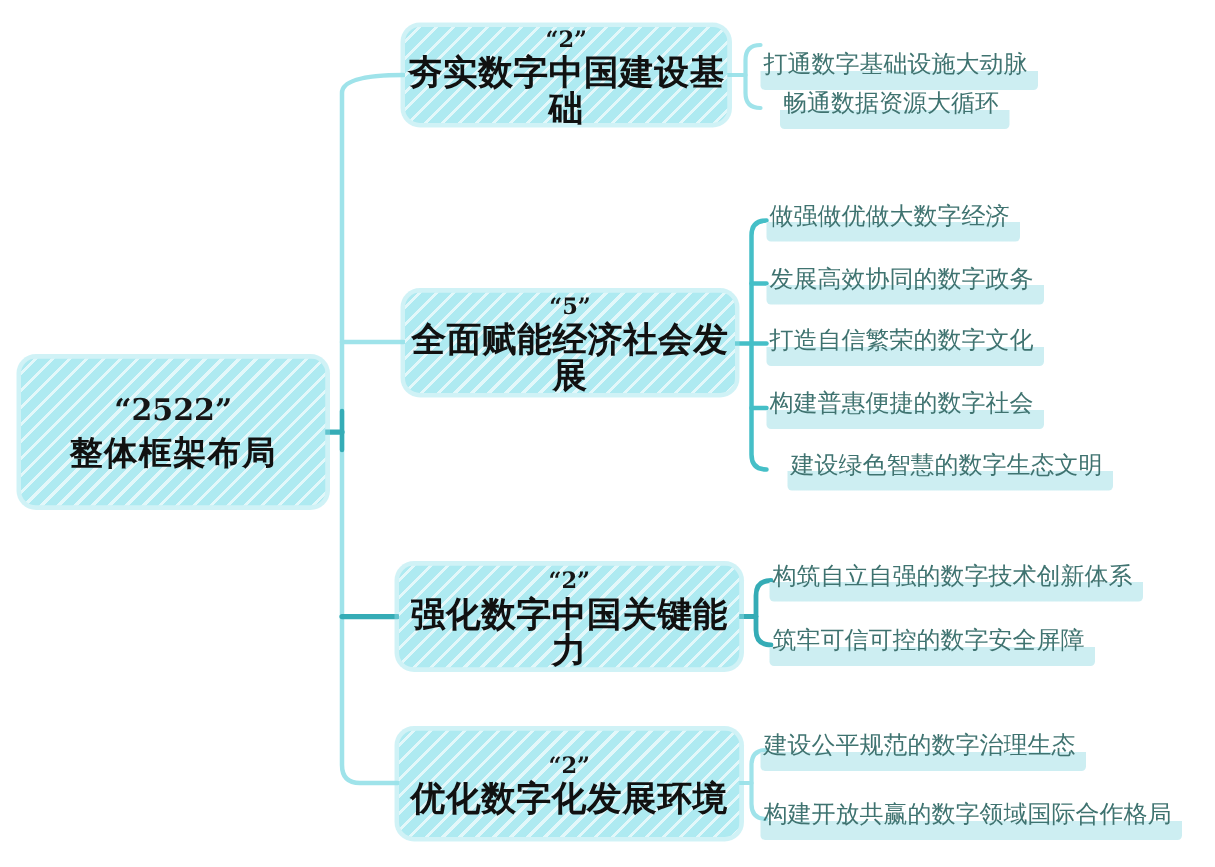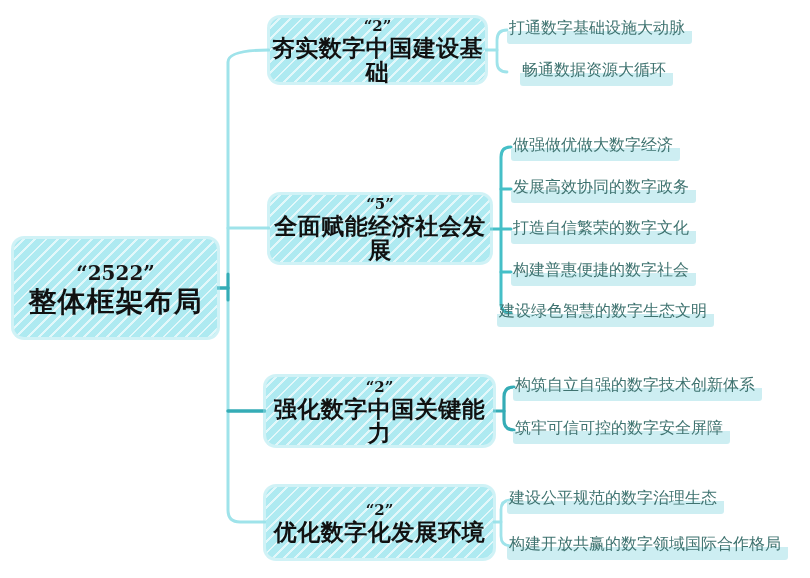--- a/index.html
+++ b/index.html
@@ -25,21 +25,21 @@
     font-family:"DejaVu Serif","Liberation Serif",serif;
     font-weight:bold;color:#161616;
     font-size:15px;line-height:19px;
   }
   .node .title{
     font-weight:bold;color:#111111;
     font-size:23px;line-height:24px;
     letter-spacing:0.5px;
   }
   .node.root .badge{font-size:20px;line-height:27px;}
-  .node.root .title{font-size:28px;line-height:30px;letter-spacing:1px;}
+  .node.root .title{font-size:22px;line-height:30px;letter-spacing:1px;}
   .leaf{
     position:absolute;
     transform:translateY(-50%);
     font-size:16px;line-height:21px;
     color:#3f7370;
     white-space:nowrap;
     padding:1px 7px 6px 2px;
     background:linear-gradient(180deg, rgba(205,238,242,0) 54%, #cdeef2 54%);
     border-radius:3px;
   }
@@ -102,28 +102,28 @@
   <div class="node" style="left:266px;top:377px;width:227px;height:68px;">
     <div class="badge">“2”</div>
     <div class="title">强化数字中国关键能力</div>
   </div>
 
   <div class="node" style="left:266px;top:487px;width:227px;height:71px;">
     <div class="badge">“2”</div>
     <div class="title">优化数字化发展环境</div>
   </div>
 
-  <span class="leaf" style="left:507px;top:30px;text-align:center;">打通数字基础设施大动脉</span>
+  <span class="leaf" style="left:507px;top:46px;text-align:center;">打通数字基础设施大动脉</span>
   <span class="leaf" style="left:520px;top:72px;">畅通数据资源大循环</span>
 
   <span class="leaf" style="left:511px;top:147px;">做强做优做大数字经济</span>
   <span class="leaf" style="left:511px;top:189px;">发展高效协同的数字政务</span>
   <span class="leaf" style="left:511px;top:272px;">构建普惠便捷的数字社会</span>
   <span class="leaf" style="left:511px;top:230px;">打造自信繁荣的数字文化</span>
-  <span class="leaf" style="left:497px;top:313px;">建设绿色智慧的数字生态文明</span>
+  <span class="leaf" style="left:525px;top:313px;">建设绿色智慧的数字生态文明</span>
 
   <span class="leaf" style="left:513px;top:387px;font-family:Liberation Serif, serif;">构筑自立自强的数字技术创新体系</span>
   <span class="leaf" style="left:513px;top:430px;">筑牢可信可控的数字安全屏障</span>
 
   <span class="leaf" style="left:507px;top:500px;">建设公平规范的数字治理生态</span>
   <span class="leaf" style="left:507px;top:546px;">构建开放共赢的数字领域国际合作格局</span>
 
 </div>
 
 </body></html>

